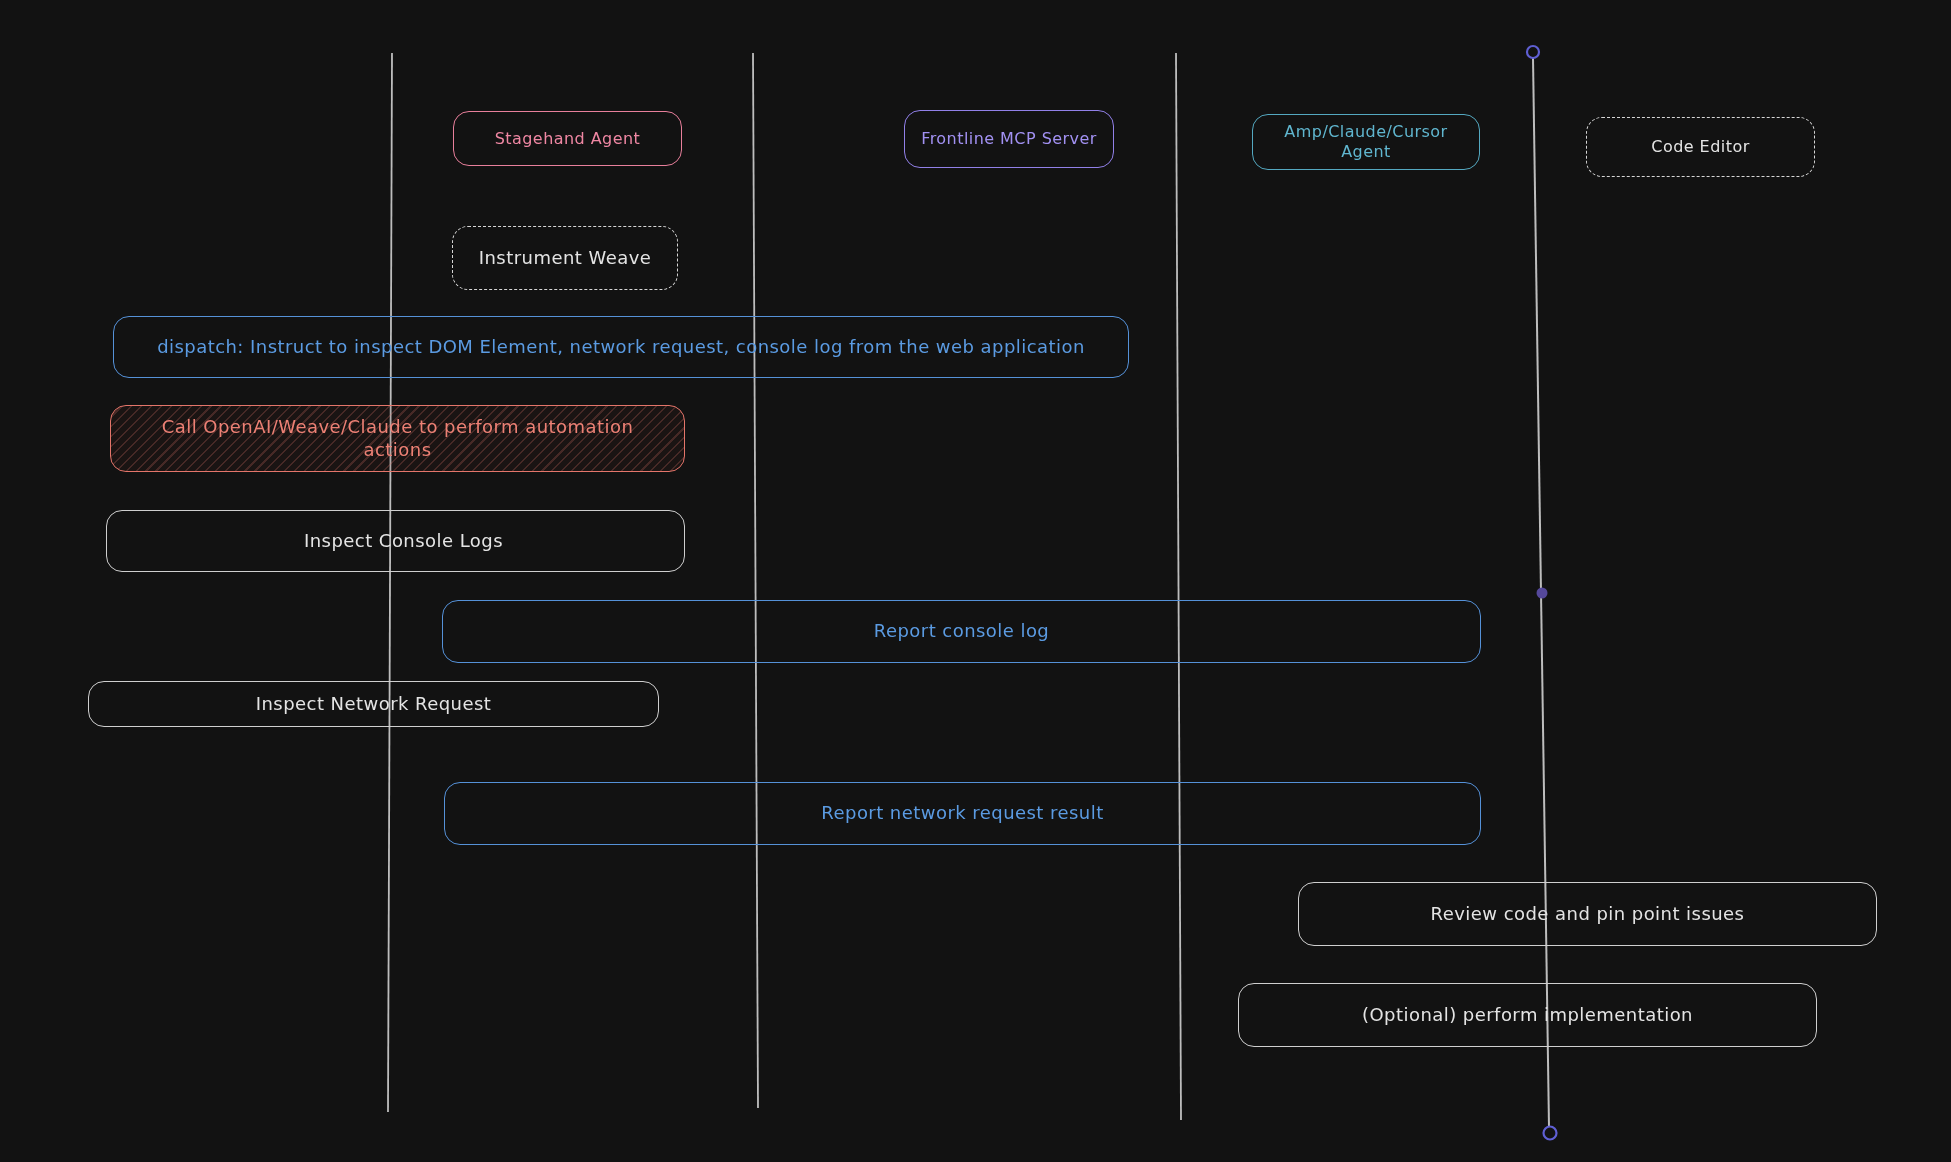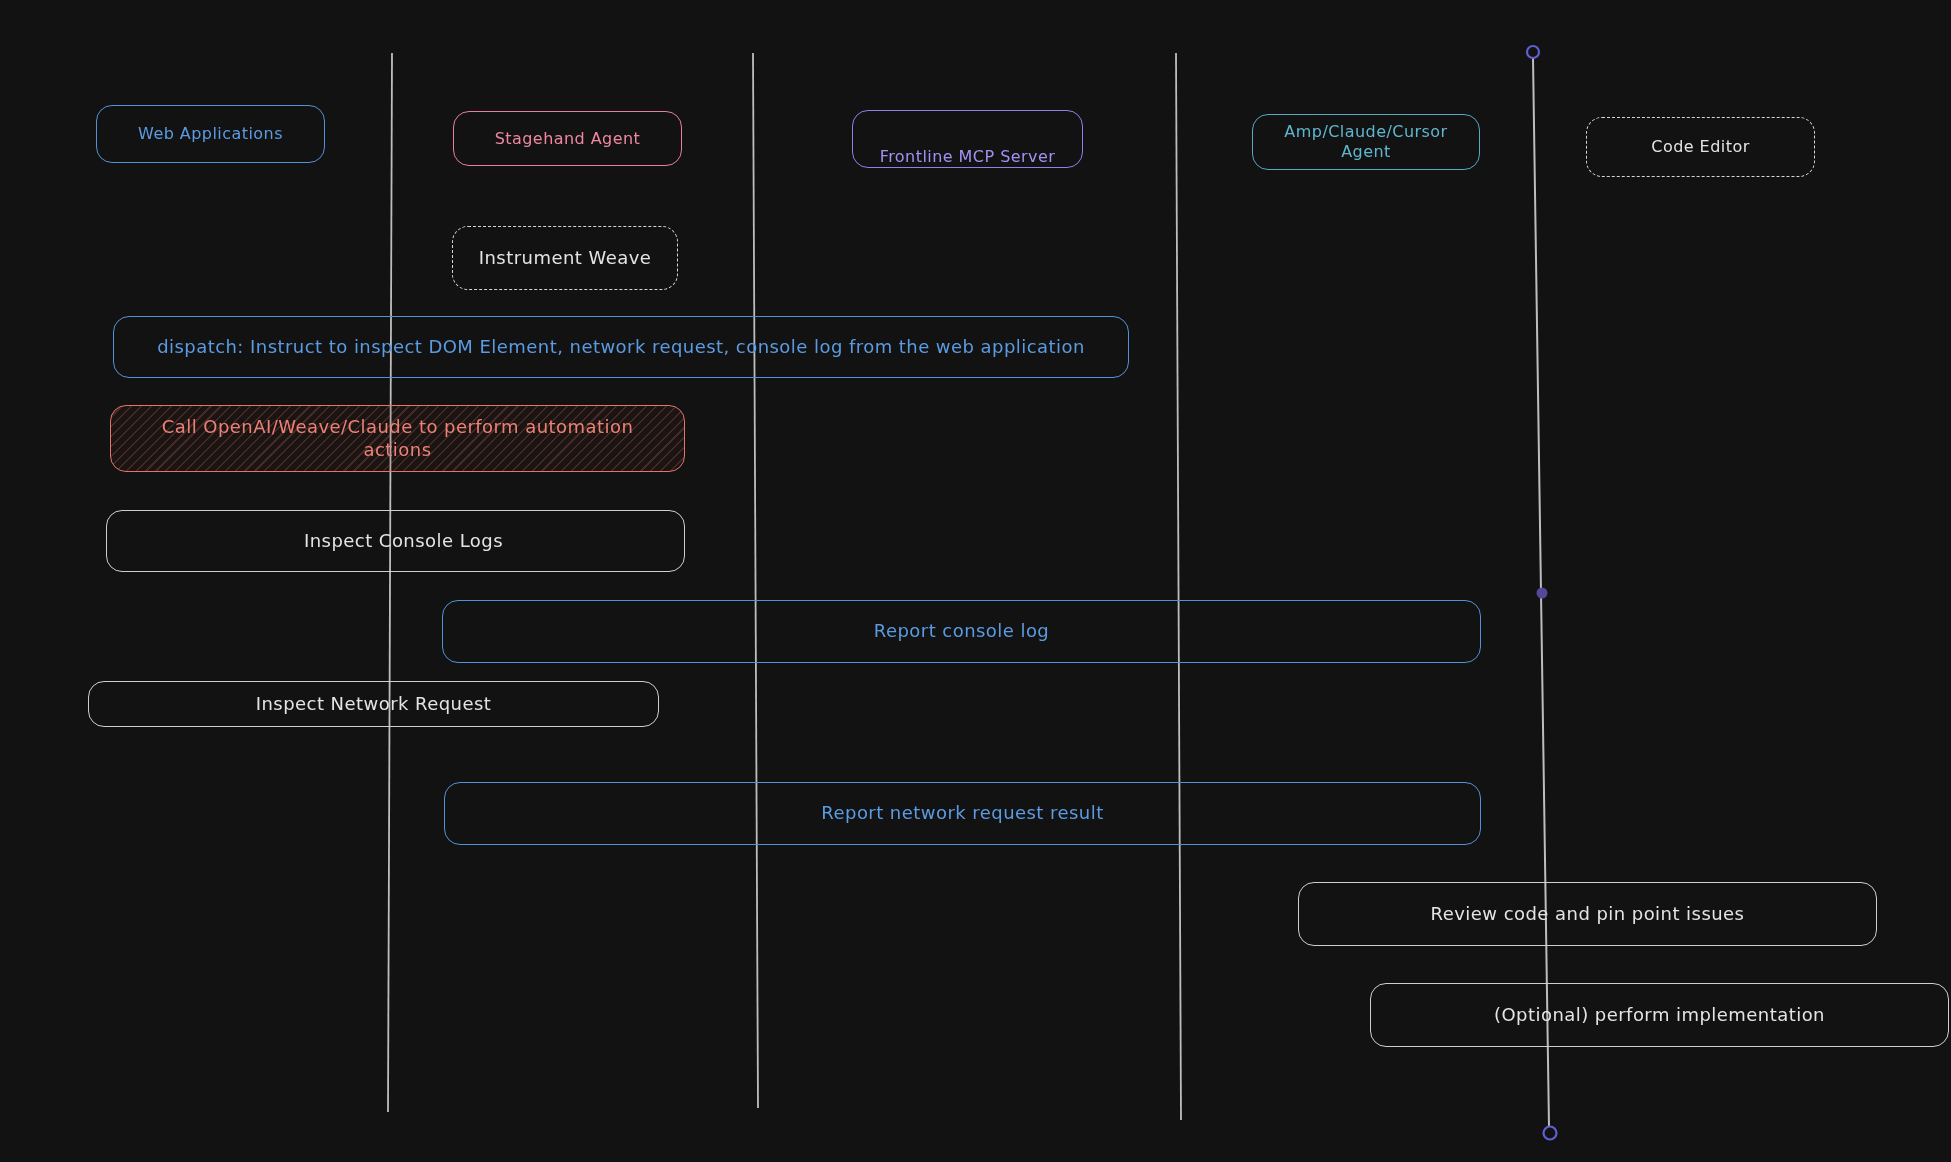--- a/index.html
+++ b/index.html
@@ -62,27 +62,24 @@
 <div id="diagram">
   <svg id="lines-layer" xmlns="http://www.w3.org/2000/svg" viewBox="0 0 1951 1162">
       <line x1="392" y1="53" x2="388" y2="1112" stroke="#bdbdbd" stroke-width="1.8"></line>
       <line x1="753" y1="53" x2="758" y2="1108" stroke="#bdbdbd" stroke-width="1.8"></line>
       <line x1="1176" y1="53" x2="1181" y2="1120" stroke="#bdbdbd" stroke-width="1.8"></line>
       <line x1="1533" y1="58" x2="1549" y2="1127" stroke="#bdbdbd" stroke-width="2"></line>
       <circle cx="1533" cy="52" r="6" fill="#121212" stroke="#5f5fd3" stroke-width="2.2"></circle>
       <circle cx="1550" cy="1133" r="6.5" fill="#121212" stroke="#5f5fd3" stroke-width="2.2"></circle>
       <circle cx="1542" cy="593" r="5.5" fill="#55489b" stroke="none" stroke-width="2.2"></circle>
     </svg>
-<div class="box actor" style="left: 96px; top: 105px; width: 229px; height: 58px; border-color: rgb(85, 145, 216);">
-      <span class="lbl" style="color: rgb(91, 155, 226);">Web Applications</span>
-    </div>
     <div class="box actor" style="left: 453px; top: 111px; width: 229px; height: 55px; border-color: rgb(232, 127, 155);">
       <span class="lbl" style="color: rgb(239, 135, 163);">Stagehand Agent</span>
     </div>
-    <div class="box actor" style="left: 852px; top: 110px; width: 231px; height: 58px; border-color: rgb(145, 128, 232); align-items: flex-end;">
+    <div class="box actor" style="left: 904px; top: 110px; width: 210px; height: 58px; border-color: rgb(145, 128, 232);">
       <span class="lbl" style="color: rgb(162, 145, 242);">Frontline MCP Server</span>
     </div>
     <div class="box actor" style="left: 1252px; top: 114px; width: 228px; height: 56px; border-color: rgb(84, 168, 192);">
       <span class="lbl" style="color: rgb(96, 182, 207);">Amp/Claude/Cursor Agent</span>
     </div>
     <div class="box actor dashed" style="left: 1586px; top: 117px; width: 229px; height: 60px; border-color: rgb(214, 214, 214);">
       <span class="lbl" style="color: rgb(228, 228, 228);">Code Editor</span>
     </div>
     <div class="box note dashed" style="left: 452px; top: 226px; width: 226px; height: 64px; border-color: rgb(214, 214, 214);">
       <span class="lbl" style="color: rgb(228, 228, 228);">Instrument Weave</span>
@@ -101,16 +98,16 @@
     </div>
     <div class="box msg" style="left: 88px; top: 681px; width: 571px; height: 46px; border-color: rgb(207, 207, 207);">
       <span class="lbl" style="color: rgb(228, 228, 228);">Inspect Network Request</span>
     </div>
     <div class="box msg" style="left: 444px; top: 782px; width: 1037px; height: 63px; border-color: rgb(85, 145, 216);">
       <span class="lbl" style="color: rgb(91, 155, 226);">Report network request result</span>
     </div>
     <div class="box msg" style="left: 1298px; top: 882px; width: 579px; height: 64px; border-color: rgb(207, 207, 207);">
       <span class="lbl" style="color: rgb(228, 228, 228);">Review code and pin point issues</span>
     </div>
-    <div class="box msg" style="left: 1370px; top: 983px; width: 579px; height: 64px; border-color: rgb(207, 207, 207);">
+    <div class="box msg" style="left: 1238px; top: 983px; width: 579px; height: 64px; border-color: rgb(207, 207, 207);">
       <span class="lbl" style="color: rgb(228, 228, 228);">(Optional) perform implementation</span>
     </div>
   </div>
 
 </body></html>

